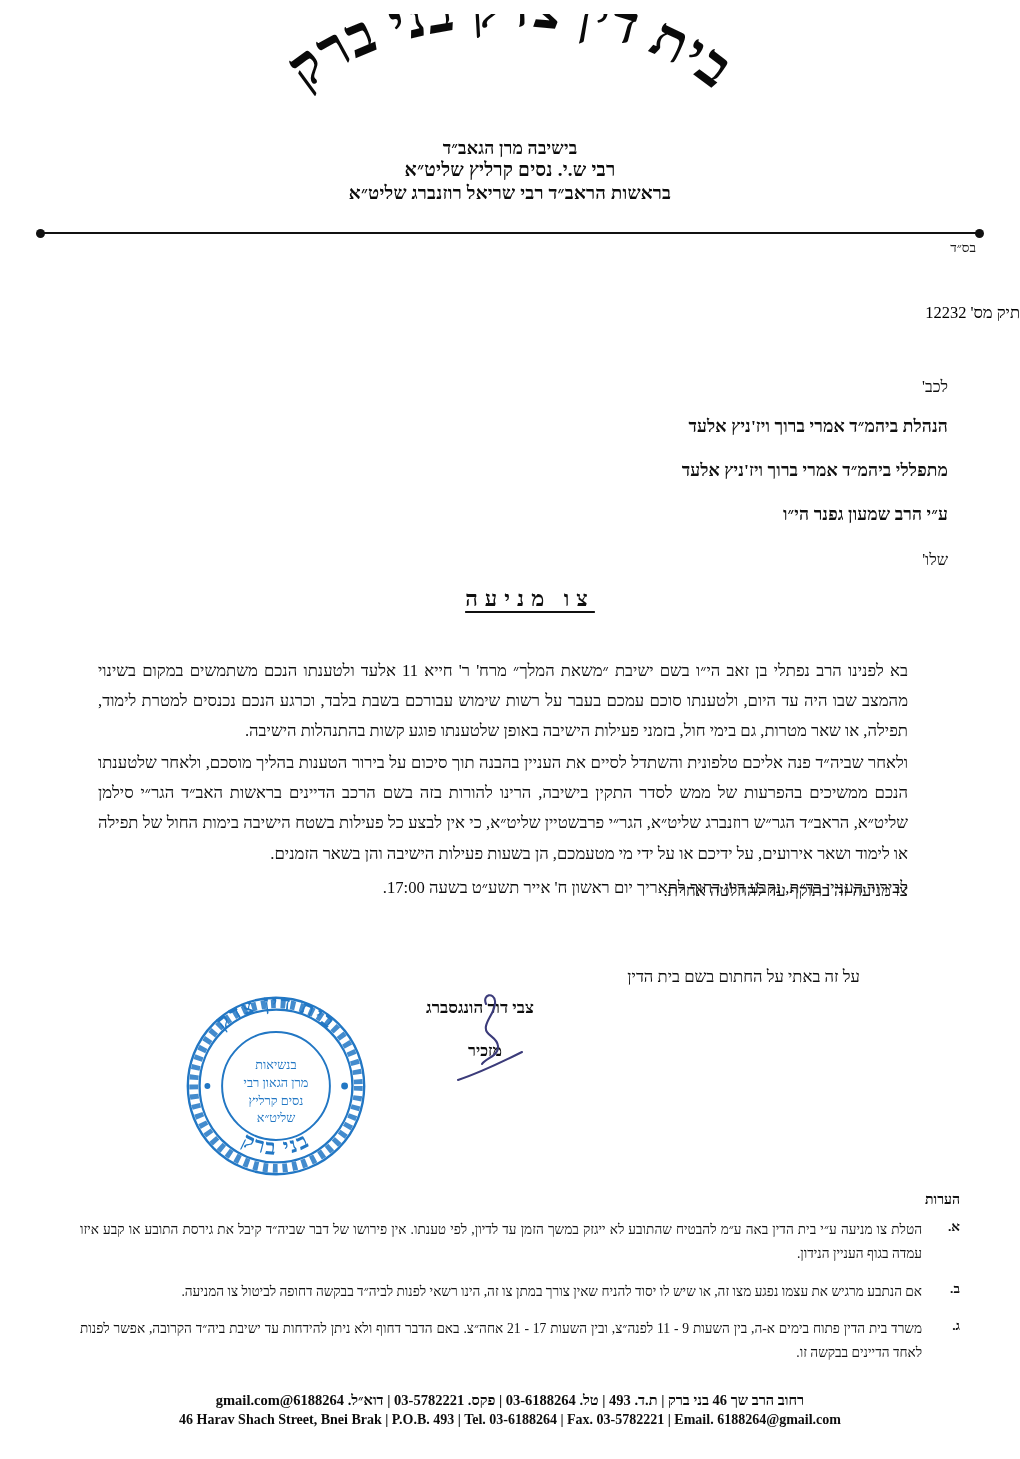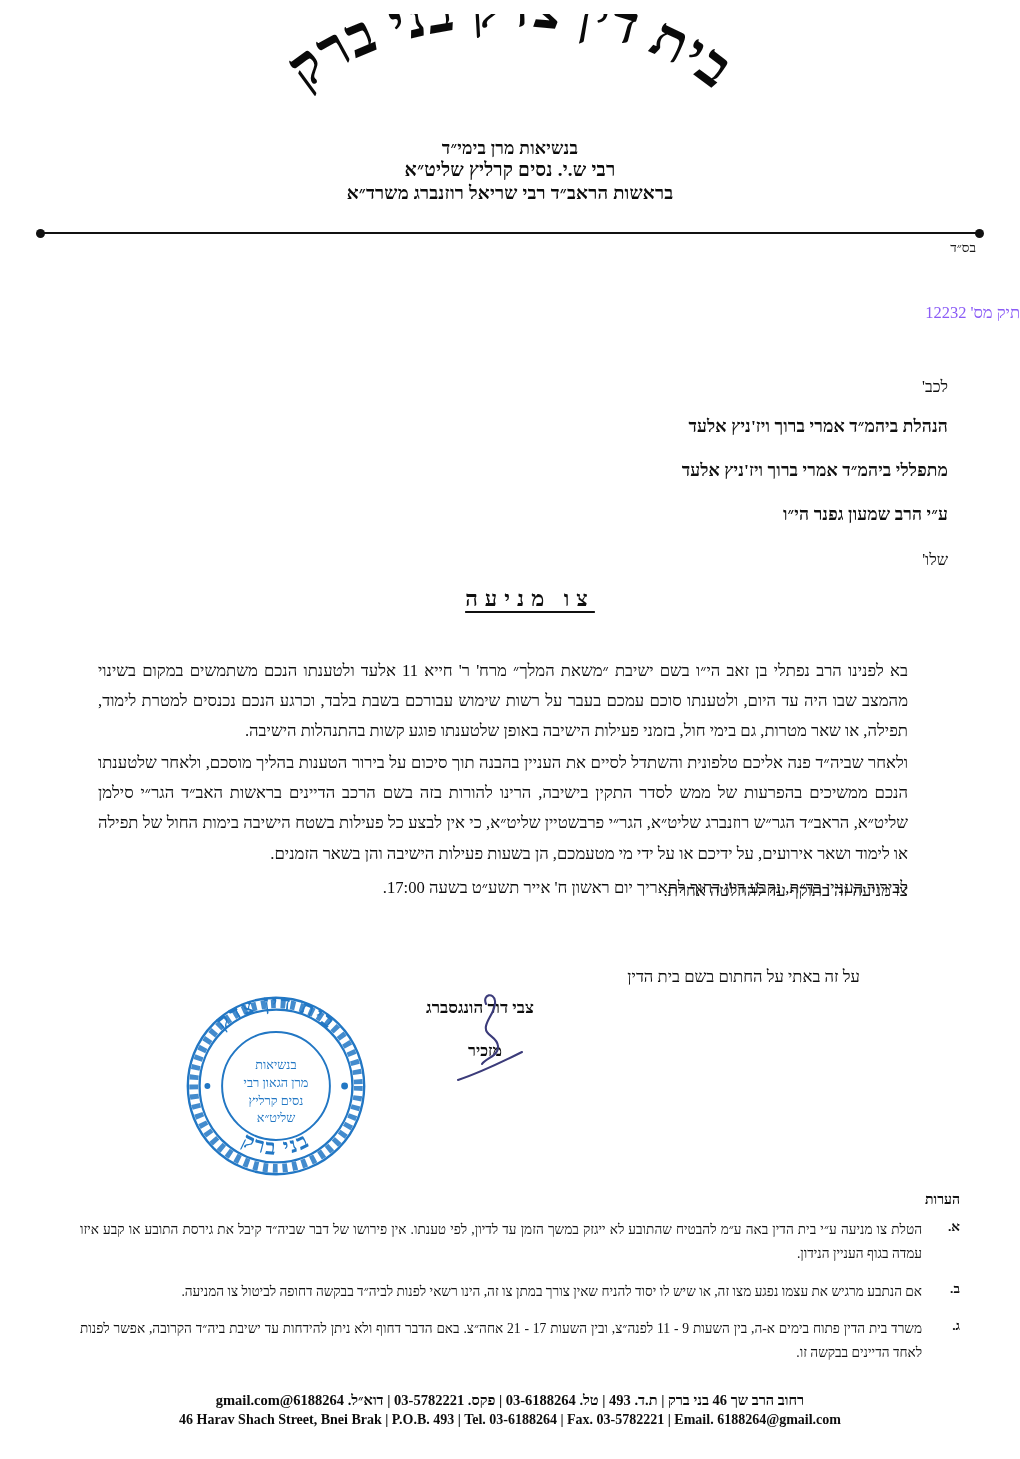--- a/index.html
+++ b/index.html
@@ -97,21 +97,21 @@
     font-size: 16.5px;
     color: #101010;
   }
   .file-line {
     position: absolute;
     top: 303px;
     right: 0;
     width: 880px;
     text-align: right;
     font-size: 16.5px;
-    color: #8b5cf6;
+    color: #000000;
   }
 
   
   .addr {
     position: absolute;
     top: 378px;
     right: 72px;
     width: 880px;
     text-align: right;
   }
@@ -275,23 +275,23 @@
     <div class="arch-wrap">
       <svg width="520" height="128" viewBox="0 0 520 128" xmlns="http://www.w3.org/2000/svg">
         <defs>
           <path id="archPath" d="M 18,126 A 250,152 0 0 1 502,126" fill="none"></path>
         </defs>
         <text font-family="'Liberation Serif','DejaVu Serif',serif" font-size="56" font-weight="bold" fill="#0a0a0a" letter-spacing="1">
           <textPath href="#archPath" startOffset="50%" text-anchor="middle">בית דין צדק בני ברק</textPath>
         </text>
       </svg>
     </div>
-    <div class="sub-line-1">בנשיאות מרן בימי״ד</div>
+    <div class="sub-line-1">בישיבה מרן הגאב״ד</div>
     <div class="sub-line-2">רבי ש.י. נסים קרליץ שליט״א</div>
-    <div class="sub-line-3">בראשות הראב״ד רבי שריאל רוזנברג משרד״א</div>
+    <div class="sub-line-3">בראשות הראב״ד רבי שריאל רוזנברג שליט״א</div>
   </div>
 
   <div class="divider">
     <div class="dot l"></div>
     <div class="bar"></div>
     <div class="dot r"></div>
   </div>
 
   <div class="bsd">בס״ד</div>
   <div class="file-line">תיק מס' 12232</div>

